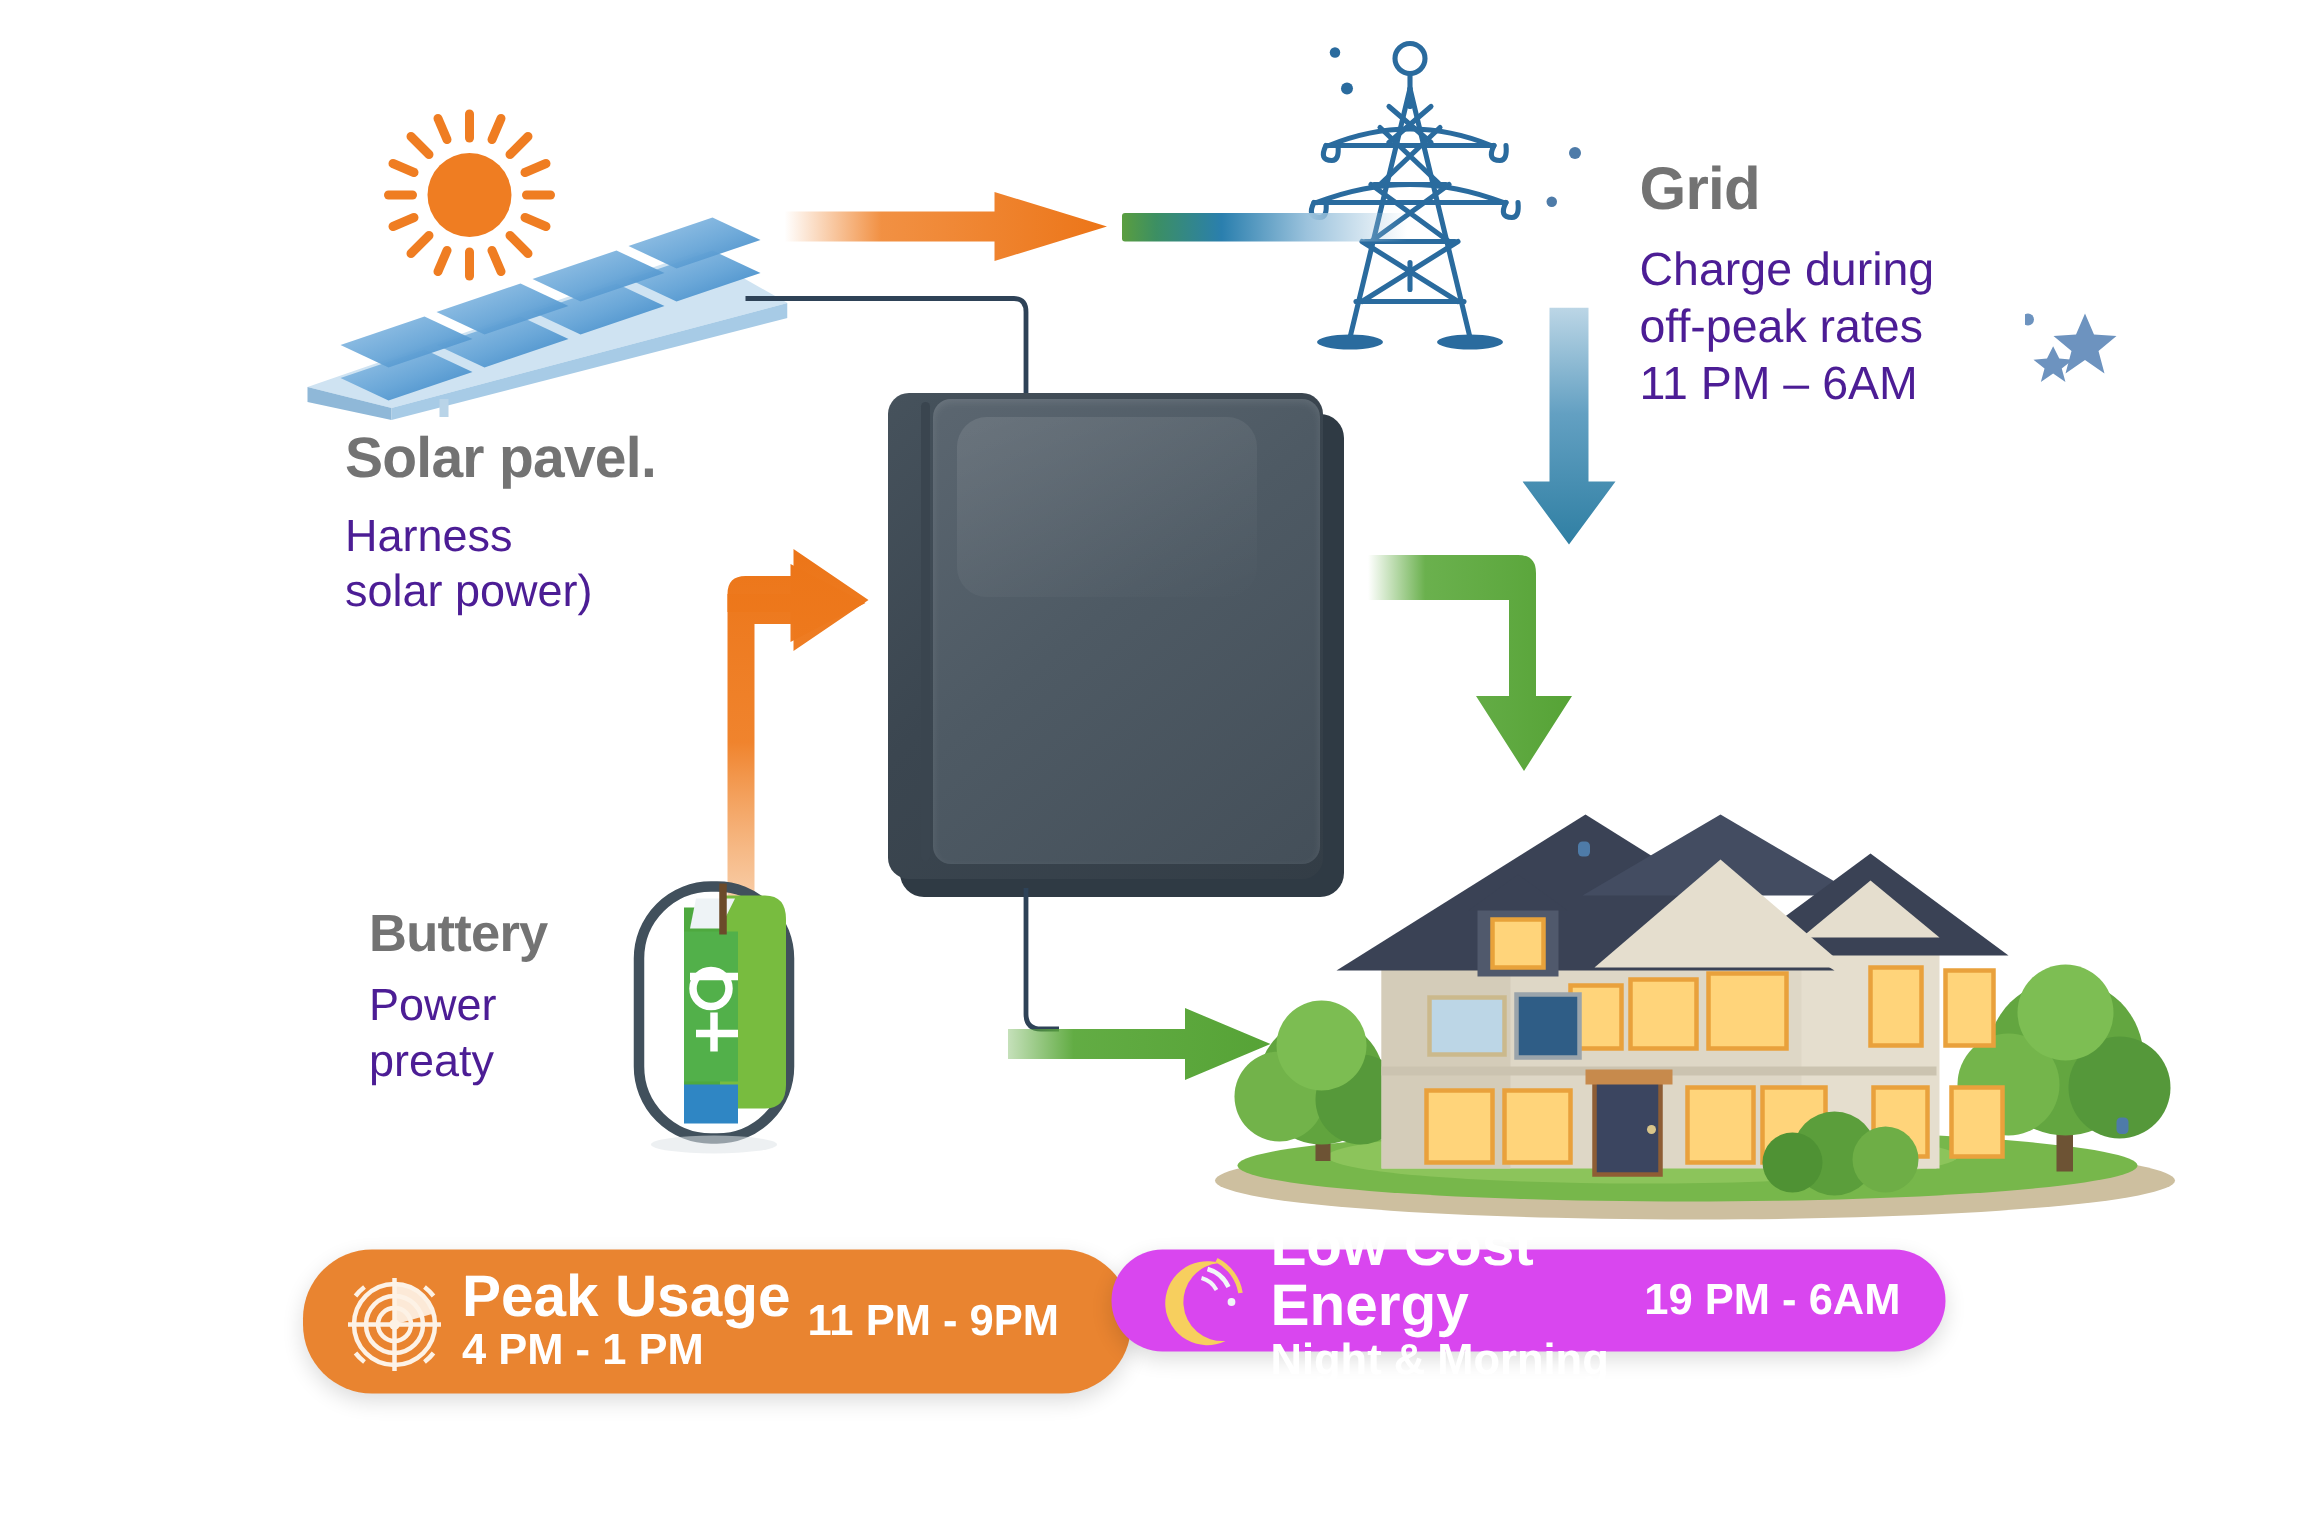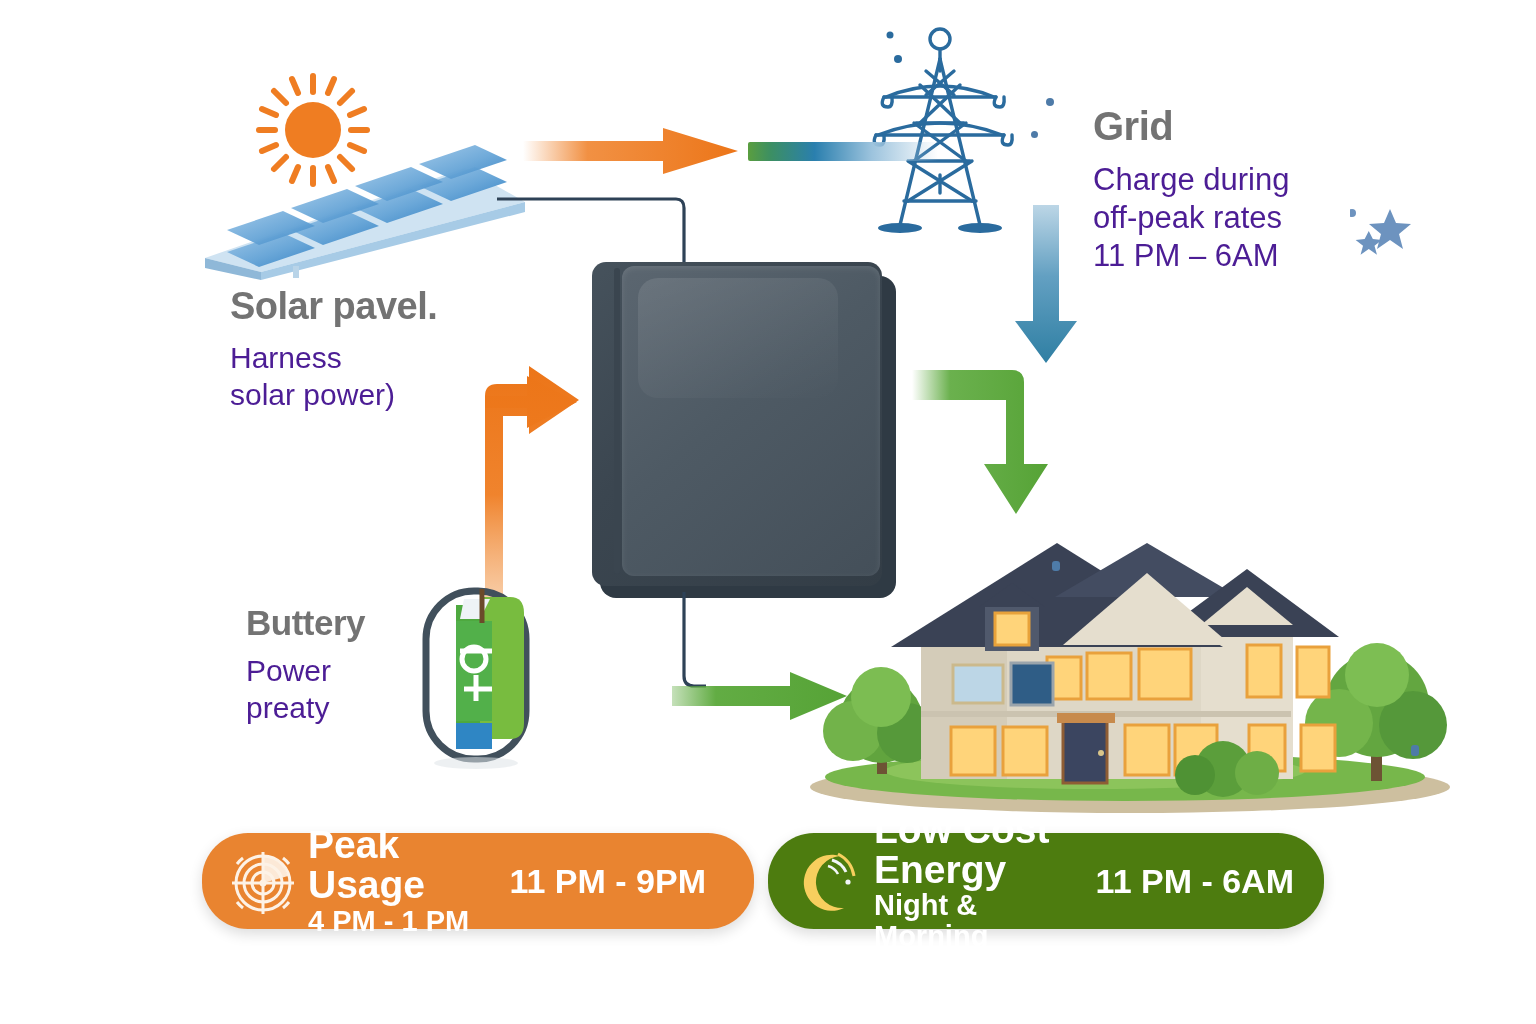--- a/index.html
+++ b/index.html
@@ -64,26 +64,26 @@
   .elbow-green{left:912px;top:366px;width:160px;height:160px;}
   .arrow-green-bottom{left:672px;top:672px;width:175px;height:48px;}
 
   
   .connector{stroke:#2e4257;stroke-width:3.2;fill:none;}
 
   
   .pill{position:absolute;display:flex;align-items:center;border-radius:46px;
     box-shadow:0 5px 14px rgba(0,0,0,.14);}
   #pill-peak{left:202px;top:833px;width:552px;height:96px;background:#e98430;}
-  #pill-low{left:768px;top:833px;width:556px;height:96px;background:#4d7c0f;}
+  #pill-low{left:741px;top:833px;width:556px;height:68px;background:#d946ef;}
   .pill .pill-icon{width:78px;margin-left:22px;flex:0 0 auto;display:flex;align-items:center;justify-content:center;}
   .pill .pill-texts{margin-left:6px;color:#fff;}
   .pill .pill-title{font-size:39px;font-weight:bold;line-height:1.03;}
   .pill .pill-sub{font-size:29px;font-weight:bold;line-height:1.08;}
-  .pill .pill-time{color:#fff;font-size:34px;font-weight:bold;margin-left:auto;margin-right:30px;white-space:nowrap;}
+  .pill .pill-time{color:#fff;font-size:29px;font-weight:bold;margin-left:auto;margin-right:30px;white-space:nowrap;}
   #pill-peak .pill-time{margin-right:48px;}
 
   .stars{left:1350px;top:205px;width:70px;height:60px;}
   .dot{position:absolute;border-radius:50%;background:#4e7ba8;}
 </style>
 </head>
 <body>
 
 <div id="stage">
 
@@ -407,20 +407,20 @@
         <path d="M44 8 a30 30 0 0 1 16 22" stroke="#f7cf5e" stroke-width="3" fill="none"></path>
         <path d="M38 14 a22 22 0 0 1 14 12" stroke="#f2f6f8" stroke-width="3" fill="none"></path>
         <path d="M34 20 a16 16 0 0 1 10 8" stroke="#f2f6f8" stroke-width="2.6" fill="none"></path>
         <circle cx="54" cy="36" r="2.6" fill="#f2f6f8"></circle>
       </svg>
     </div>
     <div class="pill-texts">
       <div class="pill-title">Low Cost Energy</div>
       <div class="pill-sub">Night &amp; Morning</div>
     </div>
-    <div class="pill-time">11 PM - 6AM</div>
+    <div class="pill-time">19 PM - 6AM</div>
   </div>
 
   <div class="dot" style="left:1046px;top:98px;width:8px;height:8px;"></div>
   <div class="dot" style="left:1031px;top:131px;width:7px;height:7px;"></div>
   <div class="dot" style="left:1052px;top:561px;width:8px;height:10px;border-radius:3px;"></div>
   <div class="dot" style="left:1411px;top:745px;width:8px;height:11px;border-radius:3px;"></div>
 </div>
 
 </body></html>

